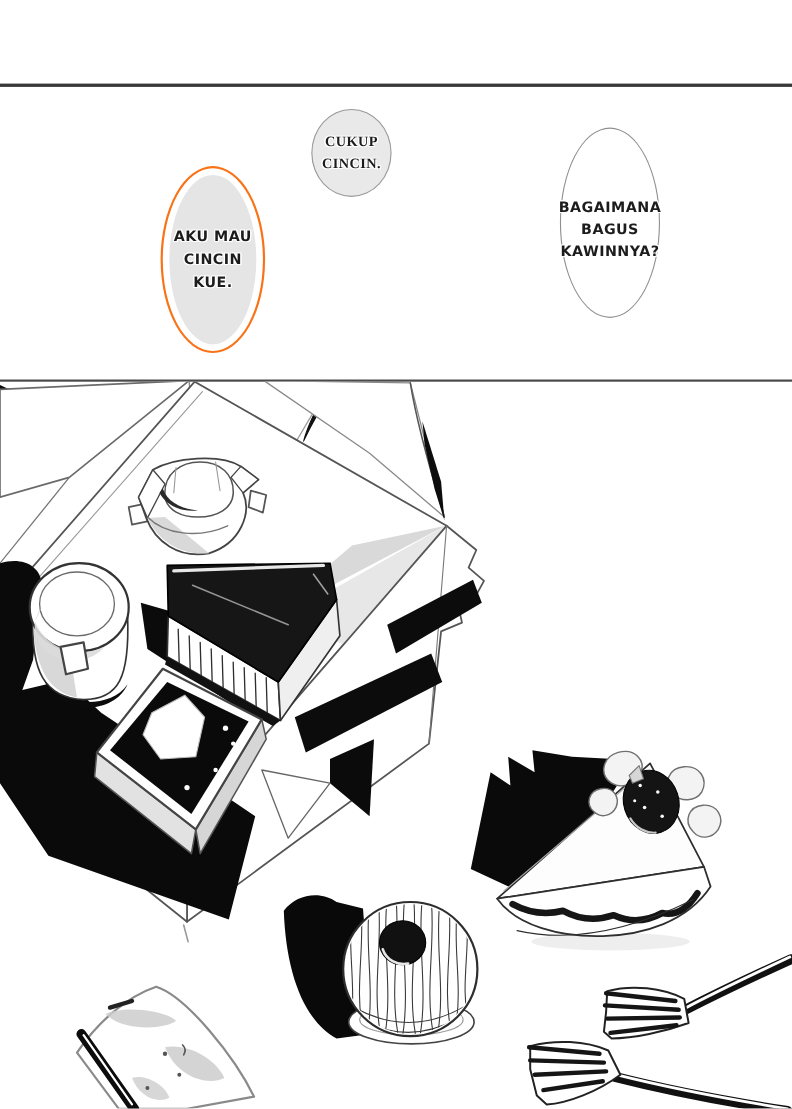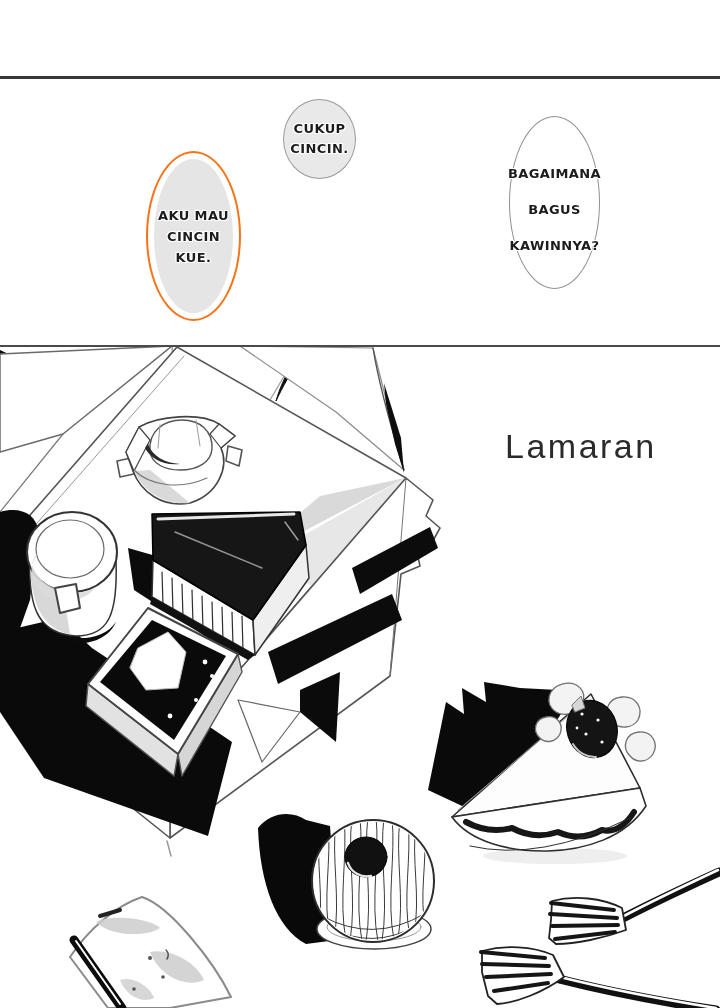--- a/index.html
+++ b/index.html
@@ -6,27 +6,27 @@
   .page{position:relative;width:720px;height:1008px;background:#ffffff;overflow:hidden;
         font-family:"DejaVu Sans",sans-serif;}
   .panel-line{position:absolute;left:0;width:720px;}
   .panel-line.first{top:76px;height:3px;background:#383838;}
   .panel-line.second{top:345px;height:2px;background:#4a4a4a;}
   .bubble{position:absolute;border-radius:50%;display:flex;flex-direction:column;
           align-items:center;justify-content:center;text-align:center;box-sizing:border-box;
           color:#1c1c1c;font-weight:600;font-size:13px;letter-spacing:.4px;}
   .bubble .ln{white-space:nowrap;position:relative;z-index:2;line-height:20px;
           text-shadow:-1px -1px 0 #fff,1px -1px 0 #fff,-1px 1px 0 #fff,1px 1px 0 #fff,0 0 2px #fff;}
-  .bubble-small{left:283px;top:99px;width:73px;height:80px;background:#e9e9e9;border:1.5px solid #999;}
+  .bubble-small{left:283px;top:99px;width:73px;height:80px;background:#e9e9e9;border:1.5px solid #999;font-family:Liberation Serif, serif;}
   .bubble-left{left:146px;top:151px;width:95px;height:170px;background:#fff;border:2px solid #f97316;}
   .bubble-left .ln{line-height:21px;}
   .bubble-inner{position:absolute;left:6px;top:6px;right:6px;bottom:6px;border-radius:50%;
           background:#e5e5e5;z-index:1;}
   .bubble-right{left:509px;top:116px;width:91px;height:173px;background:#fff;border:1.6px solid #8f8f8f;
-          padding-top:14px;gap:16px;}
+          padding-top:14px;}
   .caption{position:absolute;left:505px;top:427px;font-family:"Liberation Sans",sans-serif;
           font-weight:400;font-size:34px;letter-spacing:2.5px;color:#2b2b2b;}
   svg.art{position:absolute;left:0;top:0;}
 </style>
 </head>
 <body>
 
 <div class="page">
 
   <div class="panel-line first"></div>
@@ -241,15 +241,14 @@
           <path d="M545,958 L481,952"></path>
             <path d="M549,966 L482,964"></path>
           <path d="M551,974 L486,977"></path>
             <path d="M548,983 L494,991"></path>
         </g>
       </g>
 
     </g>
   </svg>
 
-  <div class="caption">Lamaran</div>
 
 </div>
 
 </body></html>

